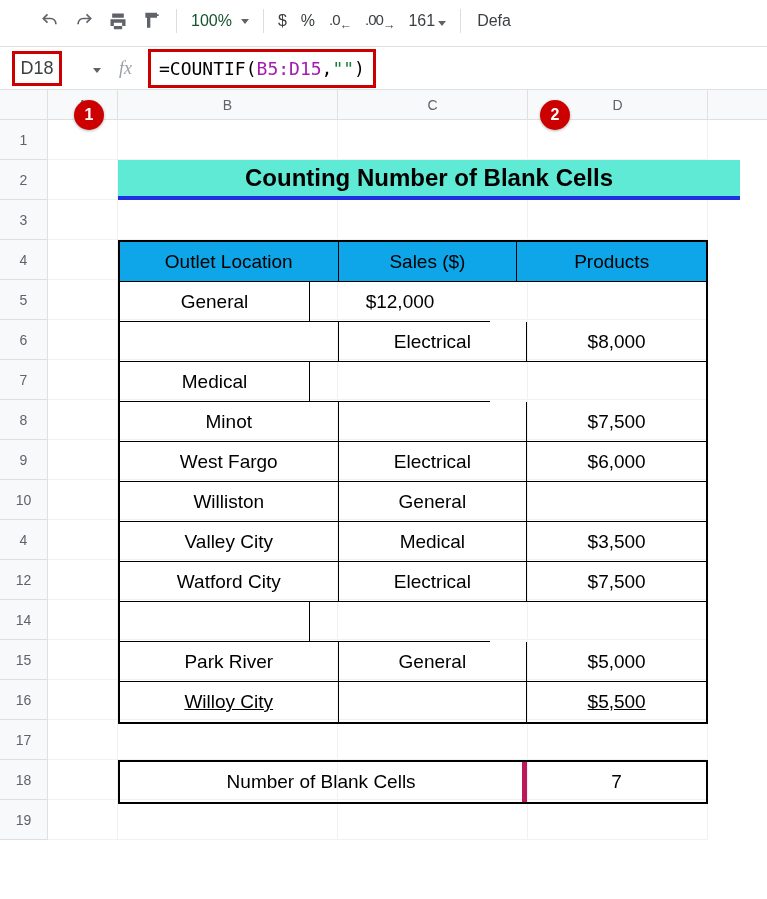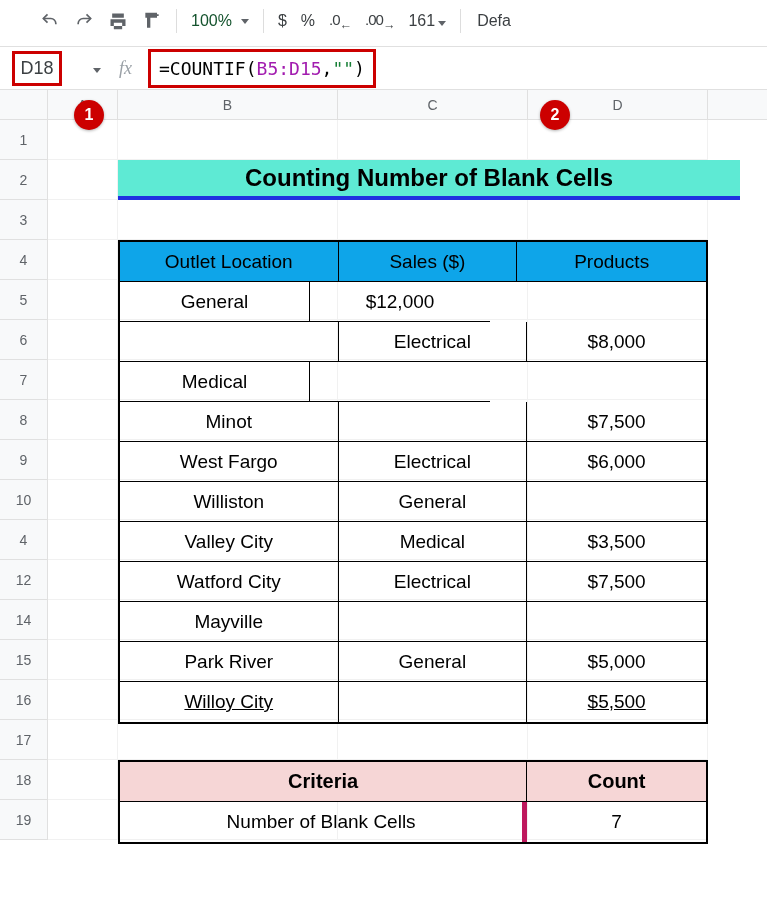--- a/index.html
+++ b/index.html
@@ -430,40 +430,35 @@
         <div class="td c1">Valley City</div>
         <div class="td c2">Medical</div>
         <div class="td c3">$3,500</div>
       </div>
     <div class="tr">
         <div class="td c1">Watford City</div>
         <div class="td c2">Electrical</div>
         <div class="td c3">$7,500</div>
       </div>
     <div class="tr">
-        <div class="td c1">Mayville</div>
         <div class="td c2"></div>
         <div class="td c3"></div>
       </div>
     <div class="tr">
         <div class="td c1">Park River</div>
         <div class="td c2">General</div>
         <div class="td c3">$5,000</div>
       </div>
     <div class="tr">
         <div class="td c1">Willoy City</div>
         <div class="td c2"></div>
         <div class="td c3">$5,500</div>
       </div>
   </div>
 
   <div class="crit-table">
     <div class="tr">
-      <div class="th cc1">Criteria</div>
-      <div class="th cc2">Count</div>
-    </div>
-    <div class="tr">
       <div class="td cc1">Number of Blank Cells</div>
       <div class="td cc2">7</div>
     </div>
   </div>
 
 </div>
 
 </body></html>

